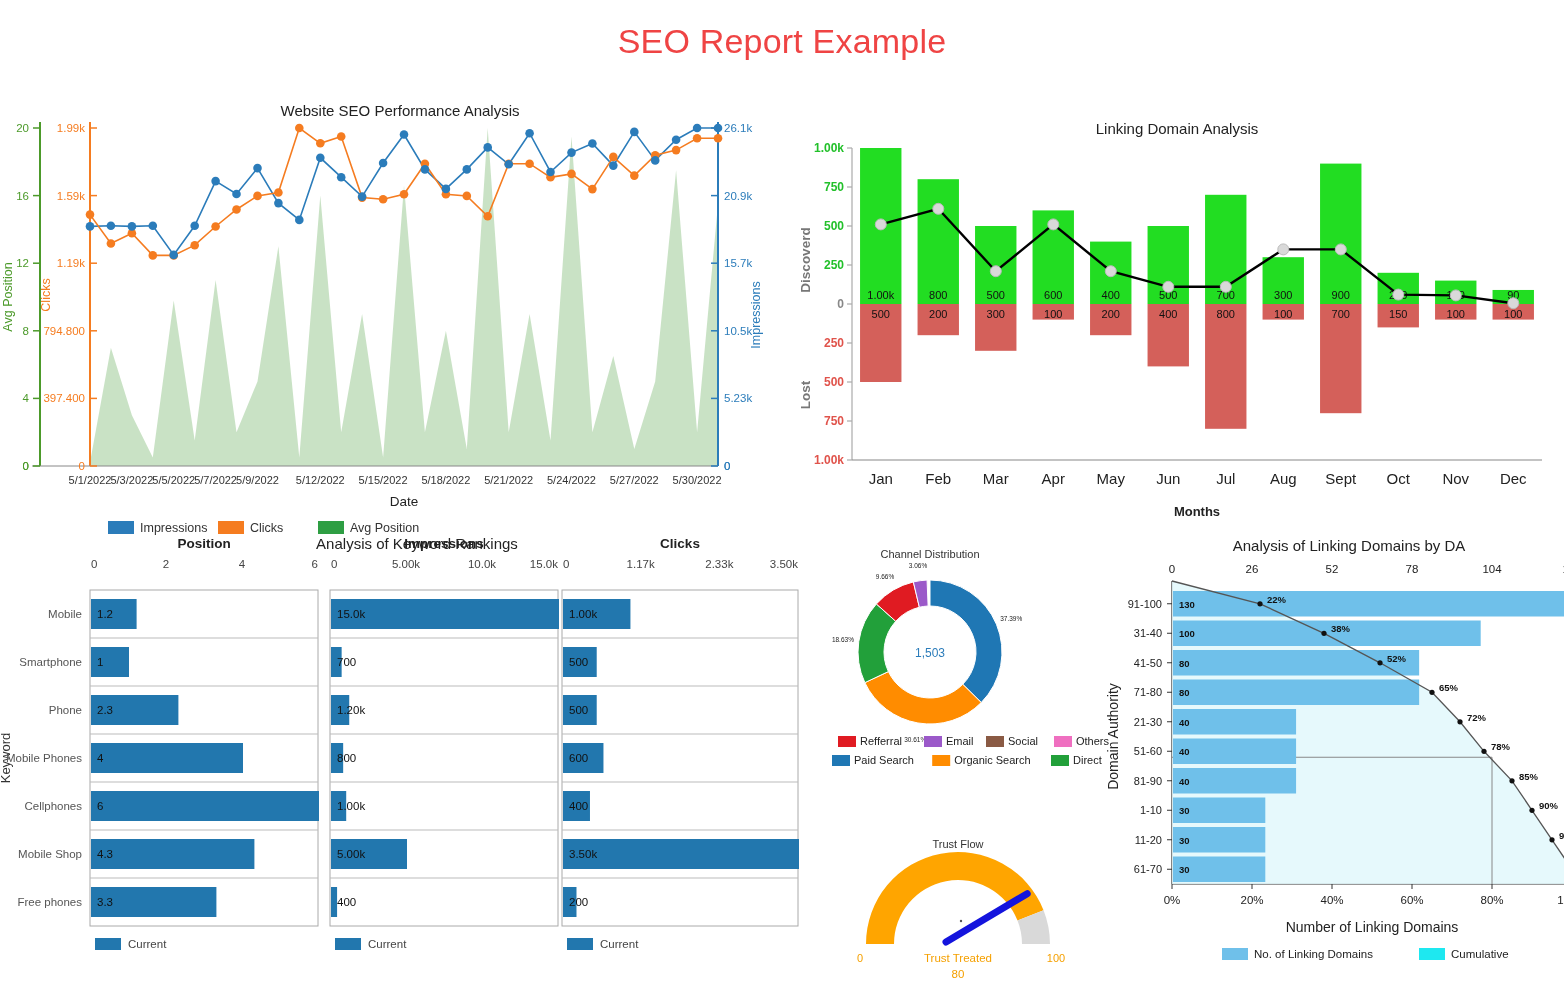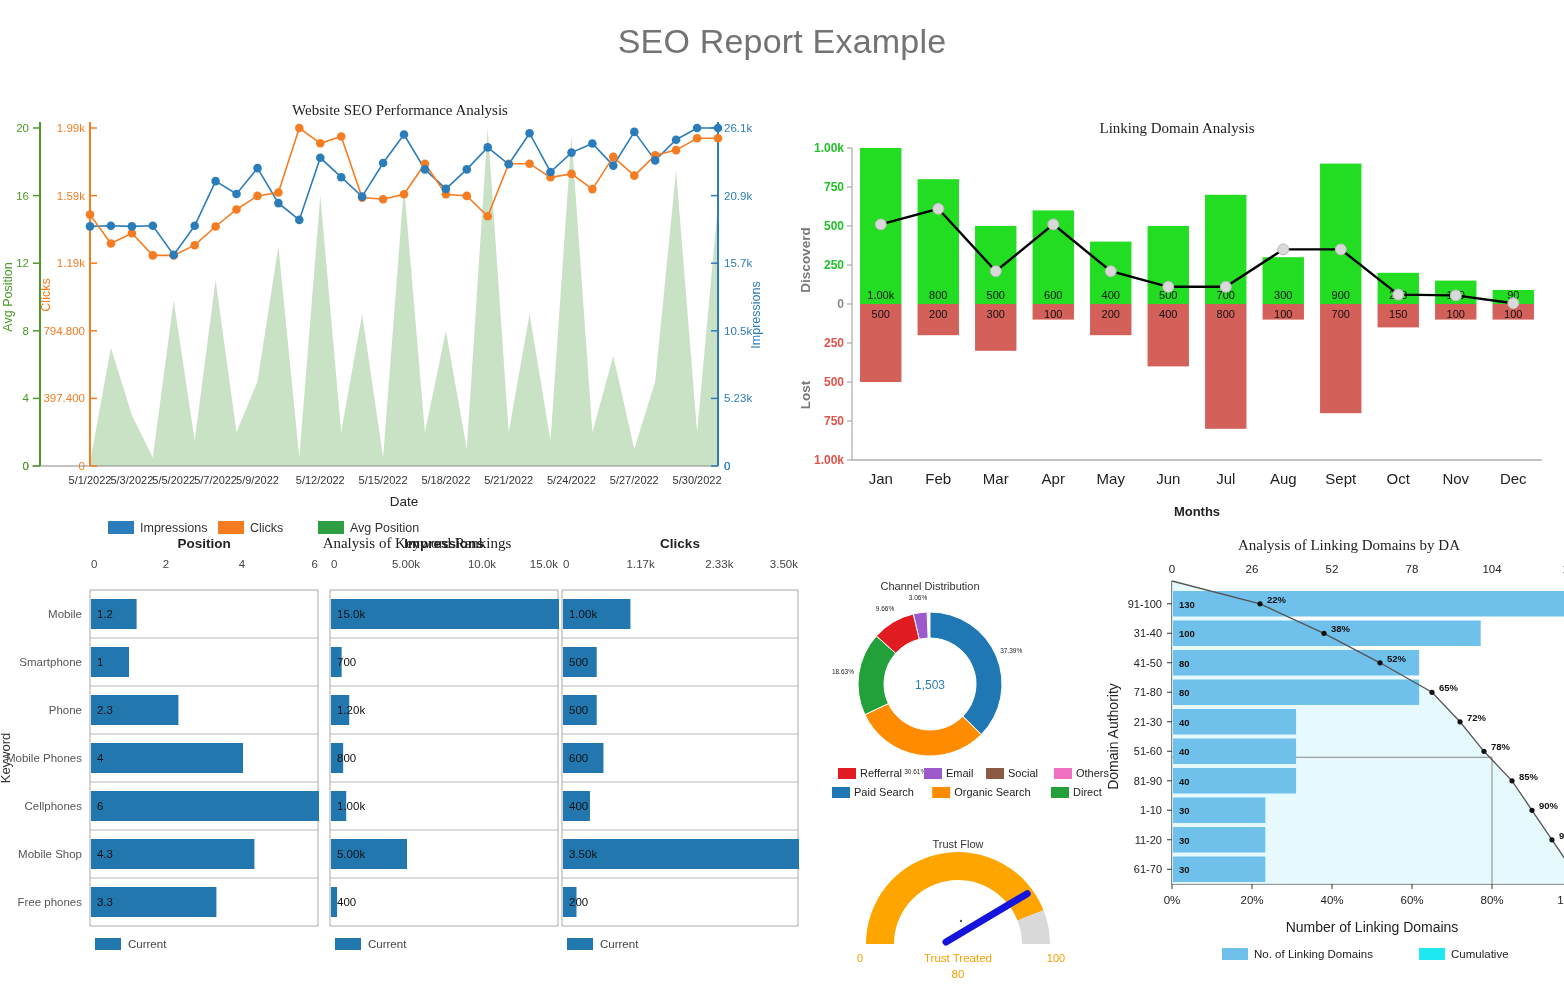--- a/index.html
+++ b/index.html
@@ -7,44 +7,44 @@
     margin: 0; padding: 0;
     width: 1564px; height: 988px;
     background: #ffffff;
     font-family: "Liberation Sans", sans-serif;
     overflow: hidden;
   }
   #page { position: relative; width: 1564px; height: 988px; }
 
   .page-title {
     position: absolute; top: 22px; left: 0; width: 1564px;
-    text-align: center; font-size: 34px; color: #737373; font-weight: 400;
+    text-align: center; font-size: 34px; color: #ef4444; font-weight: 400;
     letter-spacing: 0.2px;
   }
 
   .panel { position: absolute; }
-  .chart-title { text-align: center; font-size: 15px; color: #222; font-family: Liberation Serif, serif; }
+  .chart-title { text-align: center; font-size: 15px; color: #222; }
 
   svg { display: block; overflow: visible; }
   text { font-family: "Liberation Sans", sans-serif; }
 
   
   #panel-seo { top: 100px; left: 0px; width: 800px; height: 430px; }
   #panel-seo .chart-title { position:absolute; top:2px; left:0; width:800px; }
 
   
   #panel-linking { top: 110px; left: 790px; width: 774px; height: 420px; }
   #panel-linking .chart-title { position:absolute; top:10px; left:0; width:774px; }
 
   
   #panel-keyword { top: 530px; left: 0px; width: 810px; height: 415px; }
   #panel-keyword .chart-title { position:absolute; top:5px; left:0; width:810px;padding-left:24px; }
 
   
-  #panel-donut { top: 540px; left: 830px; width: 255px; height: 245px; margin-top: 32px; }
+  #panel-donut { top: 540px; left: 830px; width: 255px; height: 245px; }
 
   
   #panel-gauge { top: 832px; left: 830px; width: 255px; height: 150px; }
 
   
   #panel-da { top: 533px; left: 1070px; width: 494px; height: 420px; margin-left: 32px; }
   #panel-da .chart-title { position:absolute; top:4px; left:0; width:494px; }
 </style>
 </head>
 <body>

